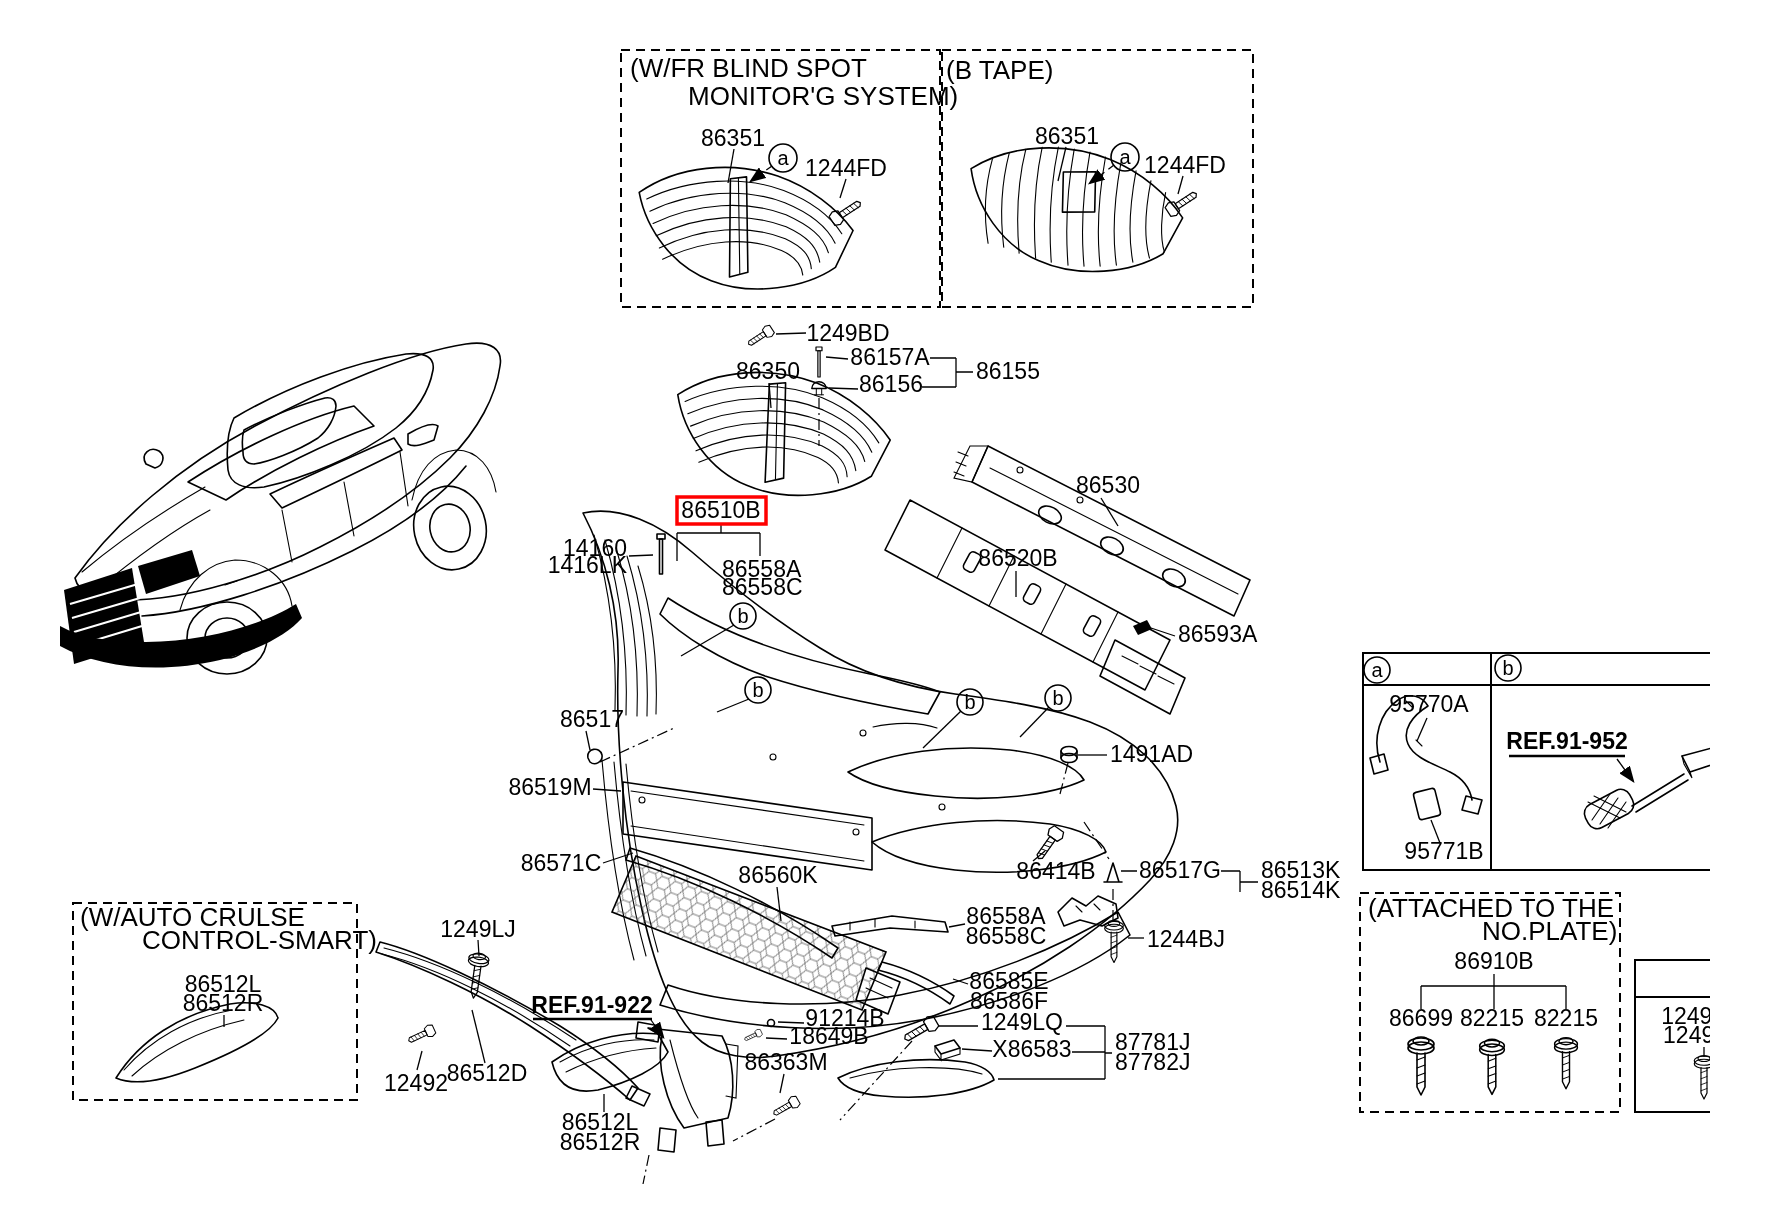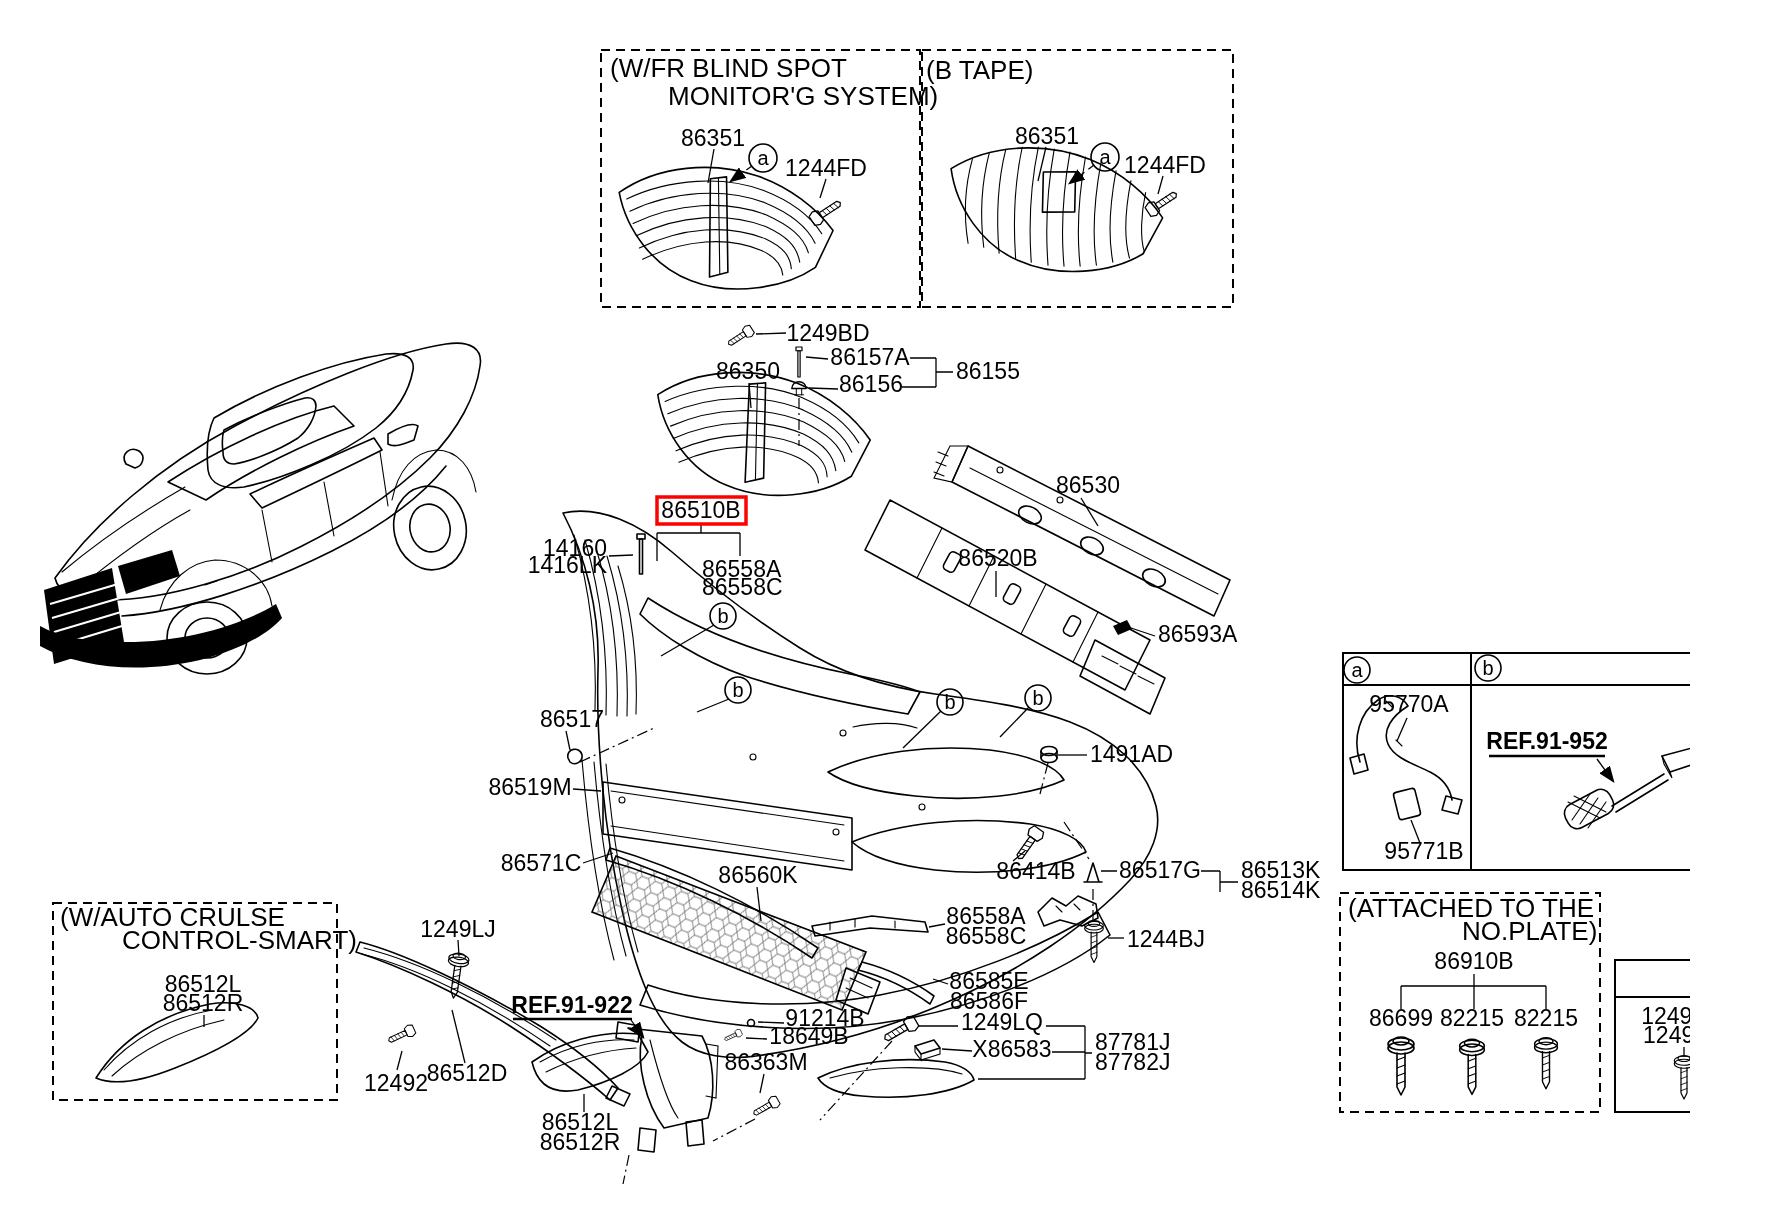--- a/index.html
+++ b/index.html
@@ -1,16 +1,16 @@
 <!DOCTYPE html>
 <html><head>
 <meta charset="utf-8">
 <style>
   html,body{margin:0;padding:0;background:#fff;}
-  #stage{position:relative;width:1690px;height:1211px;background:#ffffff;overflow:hidden;}
+  #stage{position:relative;width:1690px;height:1211px;background:#ffffff;overflow:hidden;padding-left:20px;}
   svg{display:block;}
   .ln{fill:none;stroke:#000;stroke-width:1.6;stroke-linecap:round;stroke-linejoin:round;}
   .thin{fill:none;stroke:#000;stroke-width:1.1;stroke-linecap:round;}
   .ld{fill:none;stroke:#000;stroke-width:1.3;}
   .dd{fill:none;stroke:#000;stroke-width:1.2;stroke-dasharray:11 4 2 4;}
   .dash{stroke-dasharray:7 5;}
   .dbox{fill:none;stroke:#000;stroke-width:2;stroke-dasharray:9 6;}
   .sbox{fill:none;stroke:#000;stroke-width:2;}
   .dark{fill:#000;stroke:none;}
   .lbl{font-family:"Liberation Sans",sans-serif;font-size:23px;fill:#000;}

